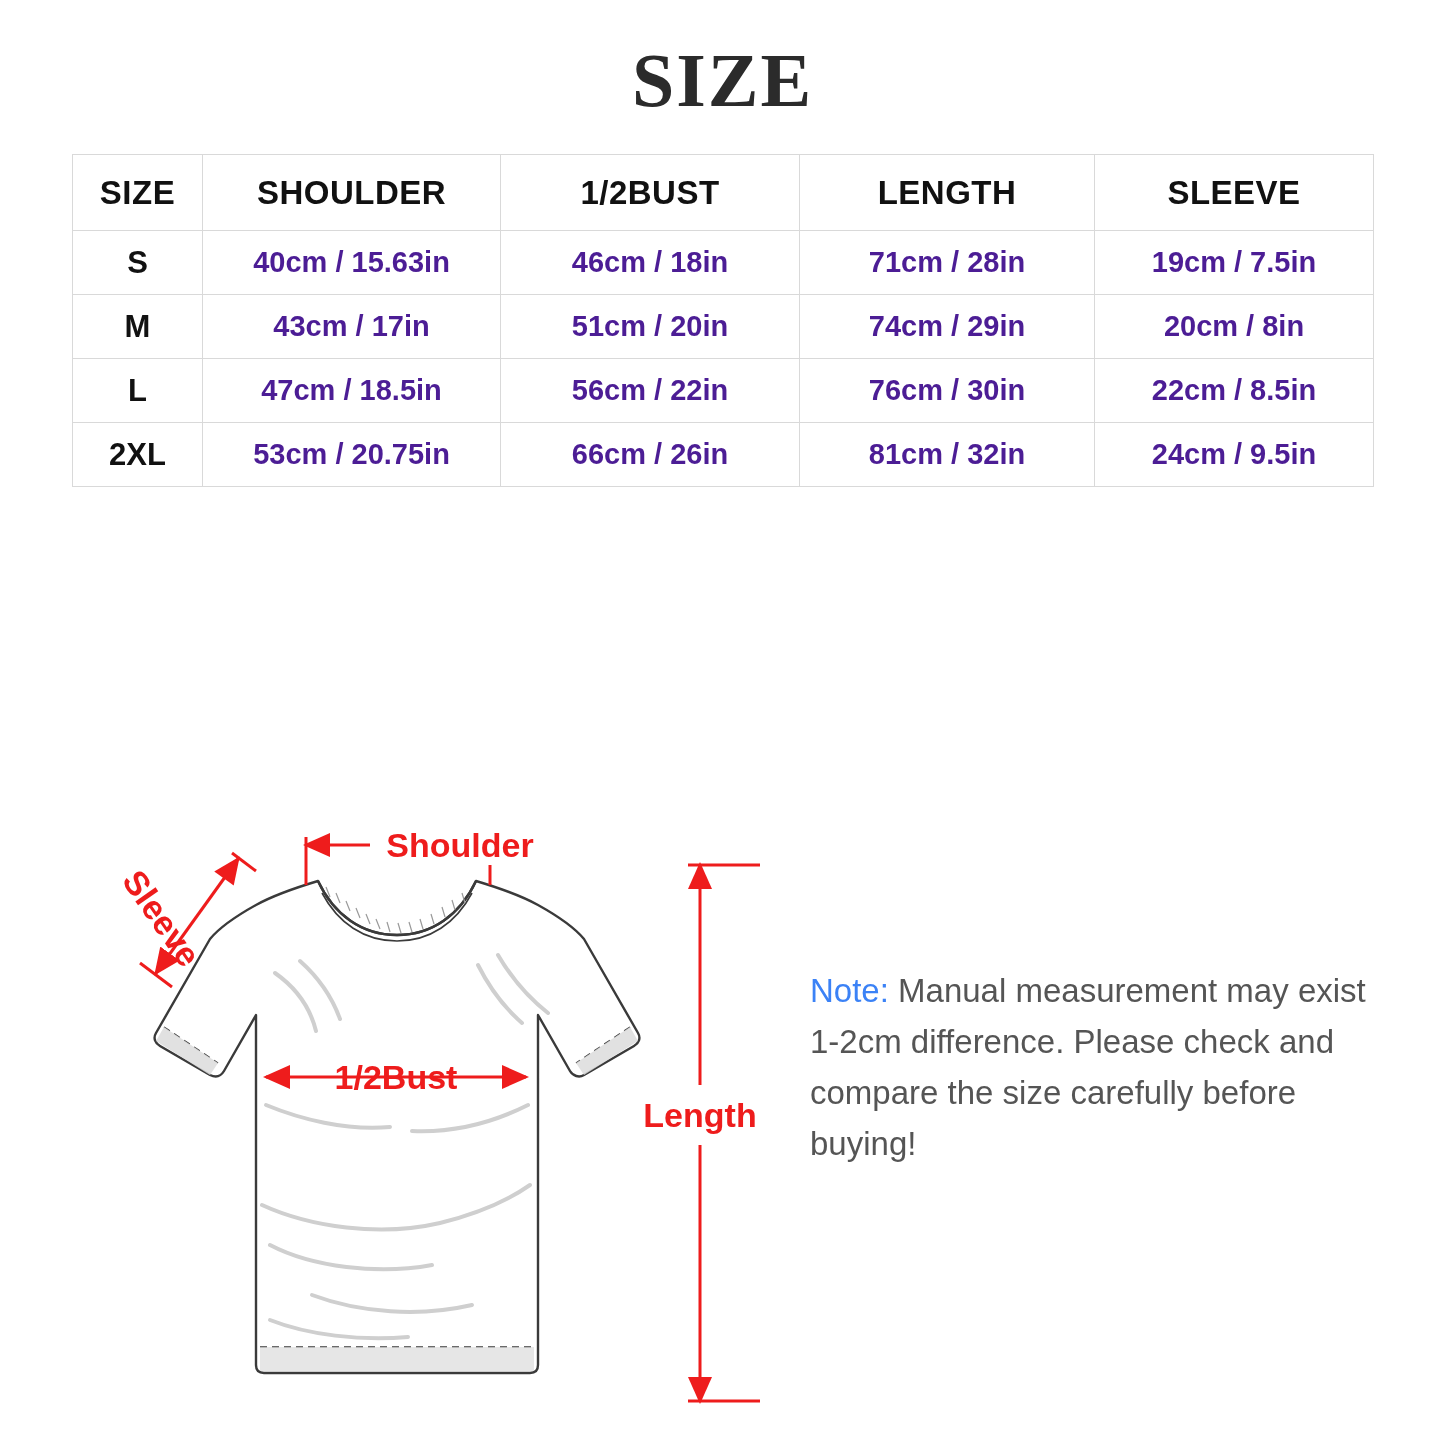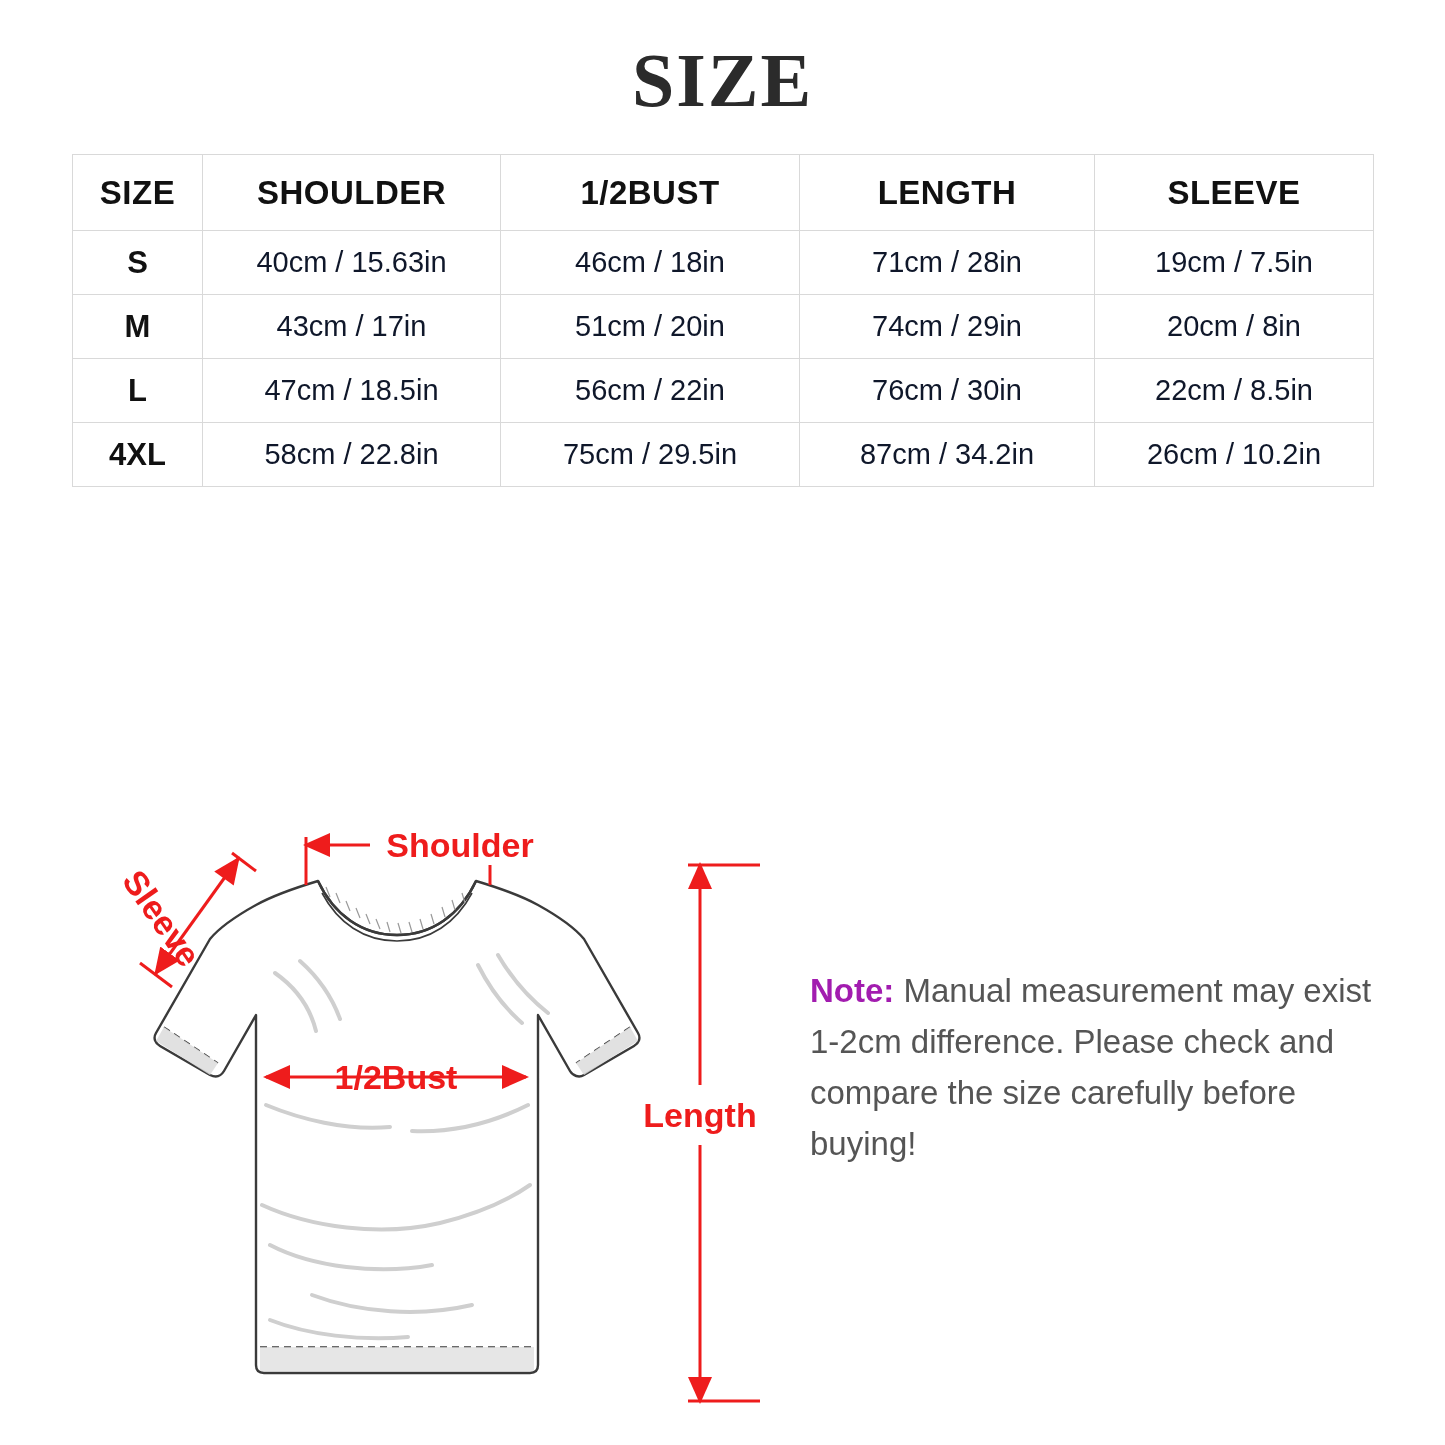--- a/index.html
+++ b/index.html
@@ -34,22 +34,22 @@
     width: 1301px;
     border-collapse: collapse;
     table-layout: fixed;
   }
   table.size-table th,
   table.size-table td {
     border: 1px solid #d9d9d9;
     text-align: center;
     font-size: 29px;
     height: 64px;
-    color: #0f172a;
-    font-weight: 400;
+    color: #4c1d95;
+    font-weight: 700;
   }
   table.size-table thead th {
     font-size: 33px;
     font-weight: 700;
     color: #111111;
     height: 76px;
     letter-spacing: 0.5px;
   }
   table.size-table td.size-label {
     font-weight: 700;
@@ -84,22 +84,22 @@
   .note {
     position: absolute;
     left: 810px;
     top: 190px;
     width: 580px;
     font-size: 33px;
     line-height: 1.55;
     color: #555555;
   }
   .note b {
-    color: #a21caf;
-    font-weight: 700;
+    color: #3b82f6;
+    font-weight: 400;
   }
 </style>
 </head>
 <body>
 
 <div class="title">SIZE</div>
 
 <div class="table-wrap">
   <table class="size-table">
     <colgroup>
@@ -134,25 +134,25 @@
         <td>20cm / 8in</td>
       </tr>
       <tr>
         <td class="size-label">L</td>
         <td>47cm / 18.5in</td>
         <td>56cm / 22in</td>
         <td>76cm / 30in</td>
         <td>22cm / 8.5in</td>
       </tr>
       <tr>
-        <td class="size-label">4XL</td>
-        <td>58cm / 22.8in</td>
-        <td>75cm / 29.5in</td>
-        <td>87cm / 34.2in</td>
-        <td>26cm / 10.2in</td>
+        <td class="size-label">2XL</td>
+        <td>53cm / 20.75in</td>
+        <td>66cm / 26in</td>
+        <td>81cm / 32in</td>
+        <td>24cm / 9.5in</td>
       </tr>
     </tbody>
   </table>
 </div>
 
 <div class="lower">
 
   <div class="diagram">
     <svg width="760" height="660" viewBox="0 0 760 660" xmlns="http://www.w3.org/2000/svg">
       <defs>

